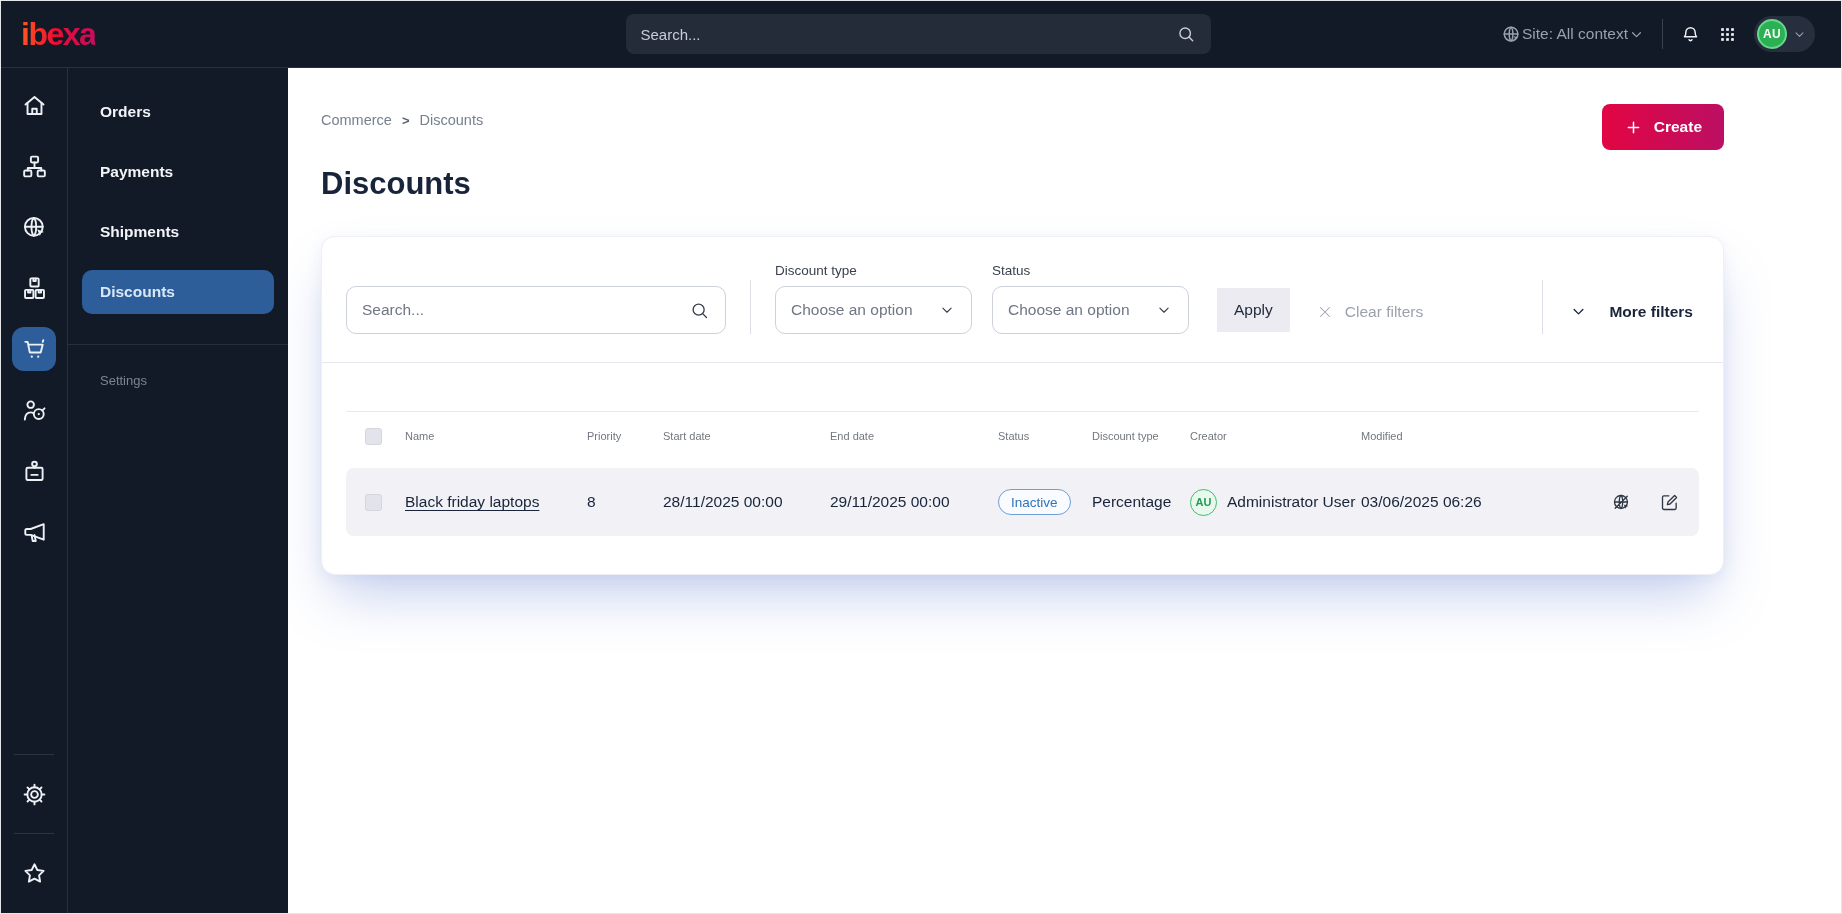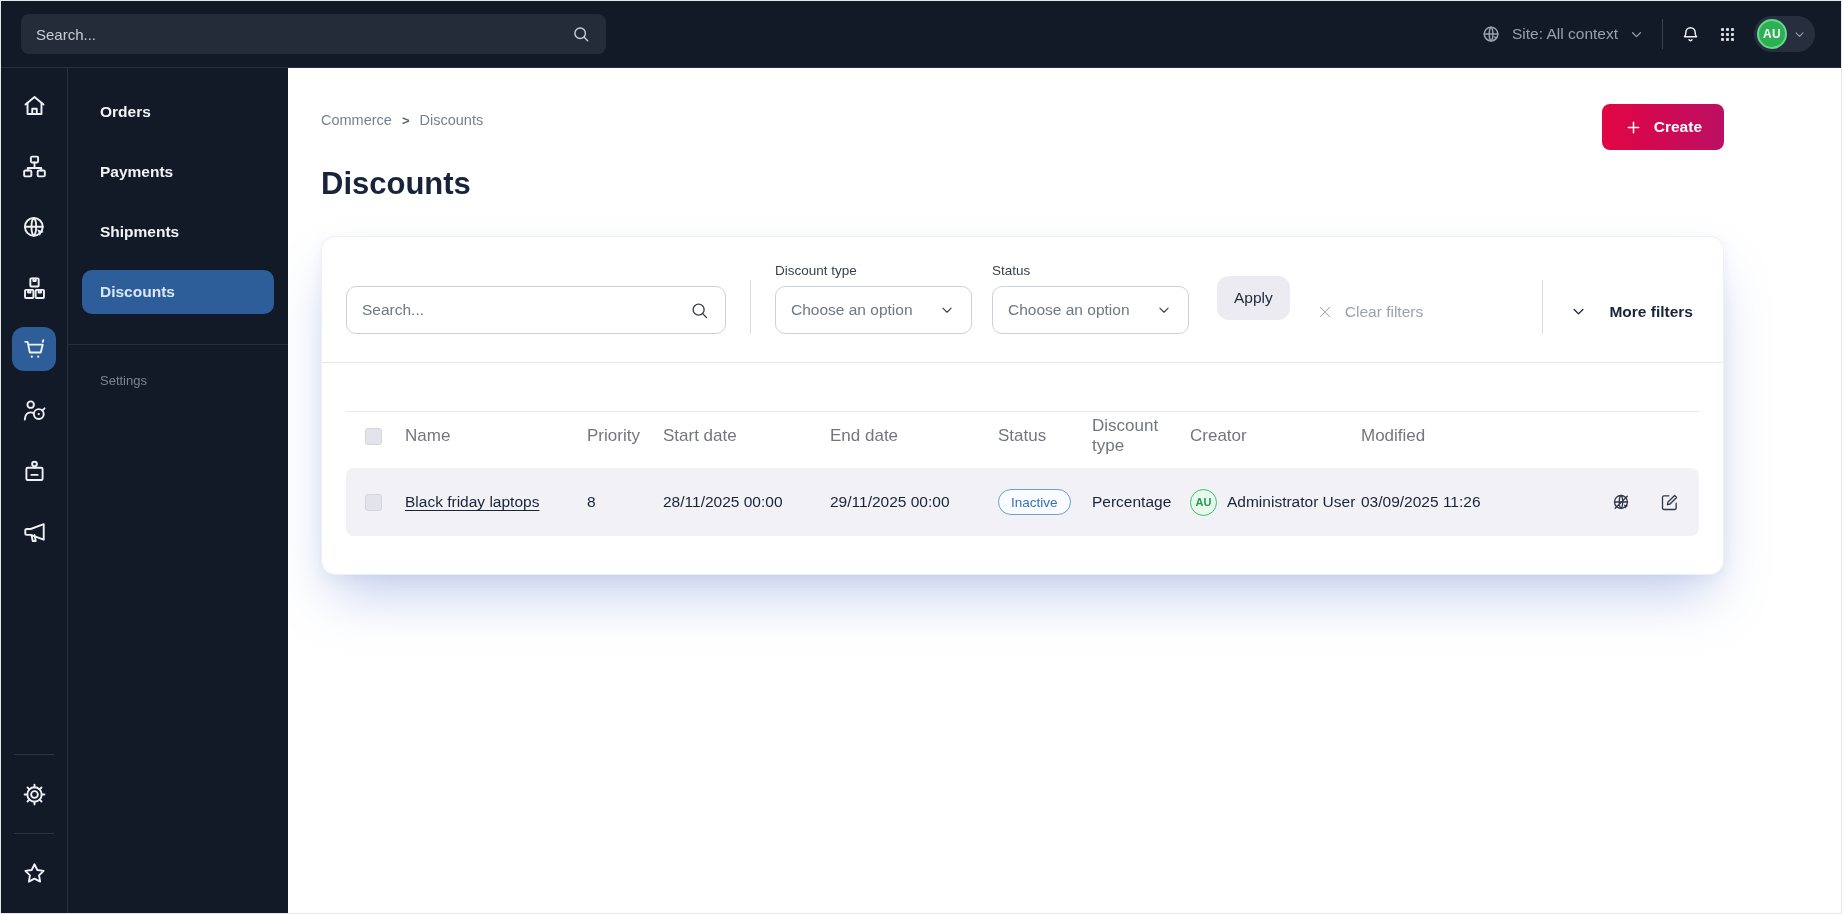--- a/index.html
+++ b/index.html
@@ -13,21 +13,21 @@
   
   .topbar { height:67px; background:#131a27; display:flex; align-items:center; padding:0 26px 0 20px; flex:none; border-bottom:1px solid #273040; }
   .topbar-left { flex:1; display:flex; align-items:center; }
   .logo { font-size:32px; font-weight:700; letter-spacing:-1.5px; line-height:1;
           background:linear-gradient(95deg,#ff5a1f 0%, #ee0b34 48%, #c40d60 100%);
           -webkit-background-clip:text; background-clip:text; color:transparent; cursor:pointer; }
   .topbar-search { width:585px; height:40px; background:#242c3a; border-radius:8px; display:flex; align-items:center; padding:0 15px; color:#c9cdd6; }
   .topbar-search input { flex:1; background:transparent; border:none; outline:none; color:#e7eaef; font-size:15px; font-family:inherit; }
   .topbar-search input::placeholder { color:#c9cdd6; }
   .topbar-right { flex:1; display:flex; justify-content:flex-end; align-items:center; gap:17px; color:#99a1ad; }
-  .site-selector { display:flex; align-items:center; gap:10px; font-size:15.5px; color:#99a1ad; cursor:pointer; }
+  .site-selector { display:flex; align-items:center; font-size:15.5px; color:#99a1ad; cursor:pointer; }
   .tb-divider { width:1px; height:30px; background:#3a4252; }
   .tb-iconbtn { color:#f0f2f6; cursor:pointer; }
   .avatar-pill { display:flex; align-items:center; gap:5px; background:#272f3e; border-radius:20px; padding:3px 8px 3px 3px; cursor:pointer; color:#99a1ad; }
   .avatar-circle { width:30px; height:30px; border-radius:50%; background:#2bb054; border:2px solid #67d88d; color:#fff; font-size:12px; font-weight:700; display:flex; align-items:center; justify-content:center; letter-spacing:.3px; }
 
   
   .body { flex:1; display:flex; min-height:0; }
 
   .rail { width:67px; background:#131a27; border-right:1px solid #273040; display:flex; flex-direction:column; align-items:center; padding:15px 0 18px; gap:17px; flex:none; }
   .rail-item { width:44px; height:44px; border-radius:12px; display:flex; align-items:center; justify-content:center; color:#edf0f4; cursor:pointer; flex:none; }
@@ -58,55 +58,58 @@
   
   .filter-section { display:flex; align-items:flex-end; padding:26px 24px 28px; }
   .search-box { width:380px; height:48px; border:1px solid #ccd1db; border-radius:10px; display:flex; align-items:center; padding:0 15px; color:#353c49; }
   .search-box input { flex:1; border:none; outline:none; background:transparent; font-size:15.5px; font-family:inherit; color:#333; }
   .search-box input::placeholder { color:#6f7684; }
   .vsep { width:1px; height:54px; background:#dcdfe6; margin:0 24px; align-self:flex-end; }
   .select-group { display:flex; flex-direction:column; margin-right:20px; }
   .select-label { font-size:13.5px; color:#3a414e; margin-bottom:8px; }
   .select-box { width:197px; height:48px; border:1px solid #ccd1db; border-radius:10px; display:flex; align-items:center; justify-content:space-between; padding:0 15px; color:#6f7684; font-size:15.5px; cursor:pointer; }
   .select-box .chev { color:#39404e; }
-  .apply-btn { height:44px; padding:0 17px; margin:0 0 14px 8px; background:#ecebf2; border:none; border-radius:12px; color:#222c3d; font-size:15.5px; font-family:inherit; cursor:pointer; }
+  .apply-btn { height:44px; padding:0 17px; margin:0 0 2px 8px; background:#ecebf2; border:none; border-radius:0; color:#222c3d; font-size:15.5px; font-family:inherit; cursor:pointer; }
   .clear-btn { display:flex; align-items:center; gap:11px; margin:0 0 13px 26px; color:#9ba1ad; font-size:15.5px; cursor:pointer; }
   .more-filters { display:flex; align-items:center; gap:21px; margin:0 6px 13px 0; font-size:15.5px; font-weight:700; color:#18243a; cursor:pointer; }
   .mf-wrap { margin-left:auto; display:flex; align-items:flex-end; }
   .section-divider { height:1px; background:#e6e8ee; }
 
   
   .list-section { padding:24px 24px 38px; }
   .list-header { display:flex; align-items:center; }
   .list-title { font-size:19px; font-weight:700; color:#18243a; }
   .list-actions { margin-left:auto; display:flex; align-items:center; }
   .delete-btn { display:flex; align-items:center; gap:11px; color:#a9aeb8; font-size:15.5px; cursor:default; }
   .list-vsep { width:1px; height:44px; background:#dcdfe6; margin:0 26px; }
   .sort-btn { display:flex; align-items:center; gap:13px; color:#1d2736; font-size:15.5px; cursor:pointer; }
   .sort-btn .chev { color:#27303f; }
 
   .table { margin-top:24px; border-top:1px solid #e7e9ee; }
   .thead, .trow { display:grid; grid-template-columns:59px 182px 76px 167px 168px 94px 98px 171px 250px 1fr; align-items:center; }
-  .thead { height:48px; color:#72777f; font-size:17px; }
+  .thead { height:48px; color:#72777f; font-size:11px; }
   .trow { background:#f1f1f6; border-radius:8px; min-height:68px; margin-top:8px; font-size:15.5px; color:#18243a; }
   .cb-cell { padding-left:19px; }
   .checkbox { width:17px; height:17px; background:#e3e3eb; border:1px solid #d5d5e0; border-radius:3px; cursor:pointer; }
   .name-link { color:#18243a; text-decoration:underline; text-underline-offset:3px; cursor:pointer; }
   .badge { display:inline-flex; align-items:center; height:26px; padding:0 12px; border:1px solid #6e9fd6; border-radius:999px; background:#fafbfe; color:#3173b9; font-size:13.5px; width:fit-content; }
   .creator-cell { display:flex; align-items:center; gap:10px; }
   .creator-avatar { width:27px; height:27px; border-radius:50%; background:#e9f8ef; border:1.5px solid #3bbf66; color:#1f9e4d; font-size:11px; font-weight:700; display:flex; align-items:center; justify-content:center; flex:none; }
   .actions-cell { display:flex; justify-content:flex-end; align-items:center; gap:27px; padding-right:27px; color:#2e3644; }
   .row-action { cursor:pointer; }
 </style>
 </head>
 <body>
 
 <div class="page">
 
   <div class="topbar">
+    <div class="topbar-left">
+      <span class="logo">ibexa</span>
+    </div>
 
     <div class="topbar-search">
       <input type="text" placeholder="Search..." style="">
       <span>
         <svg class="ic" width="20" height="20" viewBox="0 0 24 24">
             <circle cx="11" cy="11" r="6.3"></circle>
             <path d="M15.6 15.6 20 20"></path>
           </svg>
       </span>
     </div>
@@ -383,21 +386,21 @@
                 <div><span class="name-link">Black friday laptops</span></div>
                 <div>8</div>
                 <div>28/11/2025 00:00</div>
                 <div>29/11/2025 00:00</div>
                 <div><span class="badge">Inactive</span></div>
                 <div>Percentage</div>
                 <div class="creator-cell">
                   <span class="creator-avatar">AU</span>
                   <span>Administrator User</span>
                 </div>
-                <div>03/09/2025 11:26</div>
+                <div>03/06/2025 06:26</div>
                 <div class="actions-cell">
                   <span class="row-action">
                       <svg class="ic" width="21" height="21" viewBox="0 0 24 24" style="stroke-width:1.5">
                         <circle cx="11.4" cy="11.4" r="7.4"></circle>
                         <path d="M4.3 11.4h14.2M11.4 4c-2.6 2-2.6 12.8 0 14.8M11.4 4c2.6 2 2.6 12.8 0 14.8M4.8 18.6 18.6 4.8"></path>
                         <path d="M14.6 14.2l5.2 1.9-2.2.8-.8 2.2z" fill="currentColor" stroke="none"></path>
                       </svg>
                     </span>
                   <span class="row-action">
                       <svg class="ic" width="21" height="21" viewBox="0 0 24 24" style="stroke-width:1.5">

